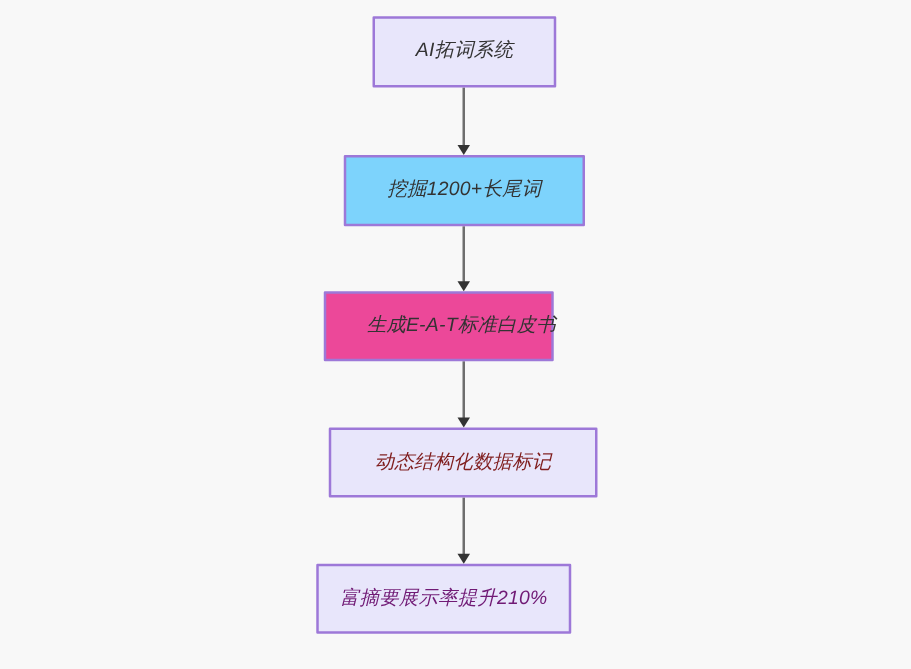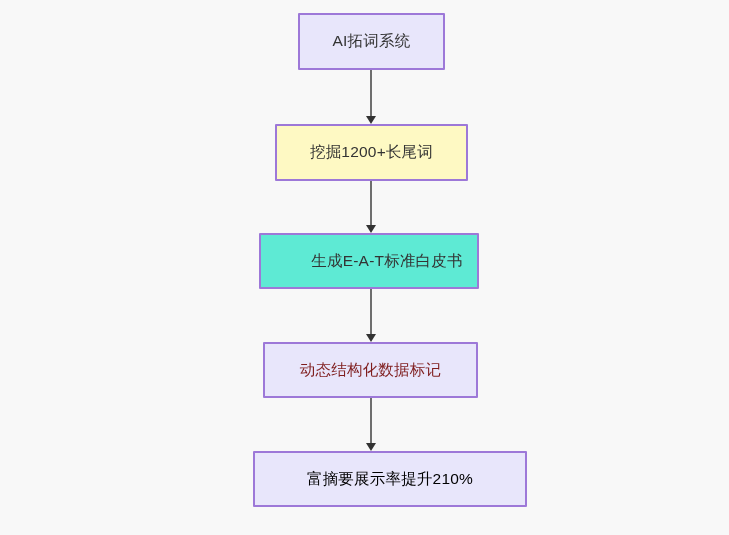--- a/index.html
+++ b/index.html
@@ -29,20 +29,21 @@
     justify-content: center;
     color: #333333;
     font-size: 15.5px;
     line-height: 1.2;
     letter-spacing: 0.2px;
     white-space: nowrap;
     user-select: none;
   }
   .node-label {
     display: block;
+    font-style: italic;
   }
   .edge {
     position: absolute;
     width: 10px;
     pointer-events: none;
   }
   .edge-line {
     position: absolute;
     left: 4px;
     top: 0;
@@ -78,26 +79,26 @@
     <div class="edge-arrow" style="border-top-color: rgb(51, 51, 51);"></div>
   </div>
   <div class="edge" style="left: 366px; top: 398px; height: 53px;">
     <div class="edge-line" style="height: 46px; background: rgb(110, 110, 110);"></div>
     <div class="edge-arrow" style="border-top-color: rgb(51, 51, 51);"></div>
   </div>
 
   <div class="node" style="left: 298px; top: 13px; width: 147px; height: 57px; background: rgb(232, 230, 251); border-color: rgb(157, 120, 216); color: rgb(51, 51, 51);">
     <span class="node-label">AI拓词系统</span>
   </div>
-  <div class="node" style="left: 275px; top: 124px; width: 193px; height: 57px; background: #fef9c3; border-color: rgb(157, 120, 216); color: rgb(51, 51, 51);">
+  <div class="node" style="left: 275px; top: 124px; width: 193px; height: 57px; background: #7dd3fc; border-color: rgb(157, 120, 216); color: rgb(51, 51, 51);">
     <span class="node-label">挖掘1200+长尾词</span>
   </div>
-  <div class="node" style="left: 259px; top: 233px; width: 220px; height: 56px; background: #5eead4; border-color: rgb(157, 120, 216); color: rgb(51, 51, 51); padding-left: 36px;">
+  <div class="node" style="left: 259px; top: 233px; width: 184px; height: 56px; background: #ec4899; border-color: rgb(157, 120, 216); color: rgb(51, 51, 51); padding-left: 36px;">
     <span class="node-label">生成E-A-T标准白皮书</span>
   </div>
   <div class="node" style="left: 263px; top: 342px; width: 215px; height: 56px; background: rgb(232, 230, 251); border-color: rgb(157, 120, 216); color: #7f1d1d;">
     <span class="node-label">动态结构化数据标记</span>
   </div>
-  <div class="node" style="left: 253px; top: 451px; width: 274px; height: 56px; background: rgb(232, 230, 251); border-color: rgb(157, 120, 216); color: #000000;">
+  <div class="node" style="left: 253px; top: 451px; width: 204px; height: 56px; background: rgb(232, 230, 251); border-color: rgb(157, 120, 216); color: #701a75;">
     <span class="node-label">富摘要展示率提升210%</span>
   </div>
 
 </div>
 
 </body></html>

